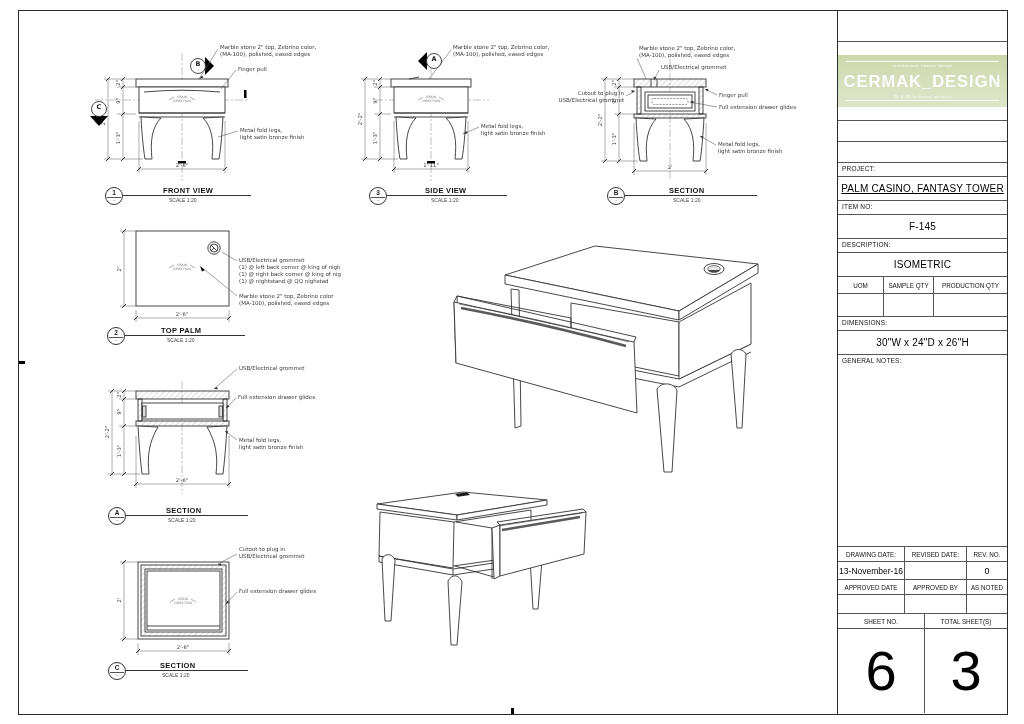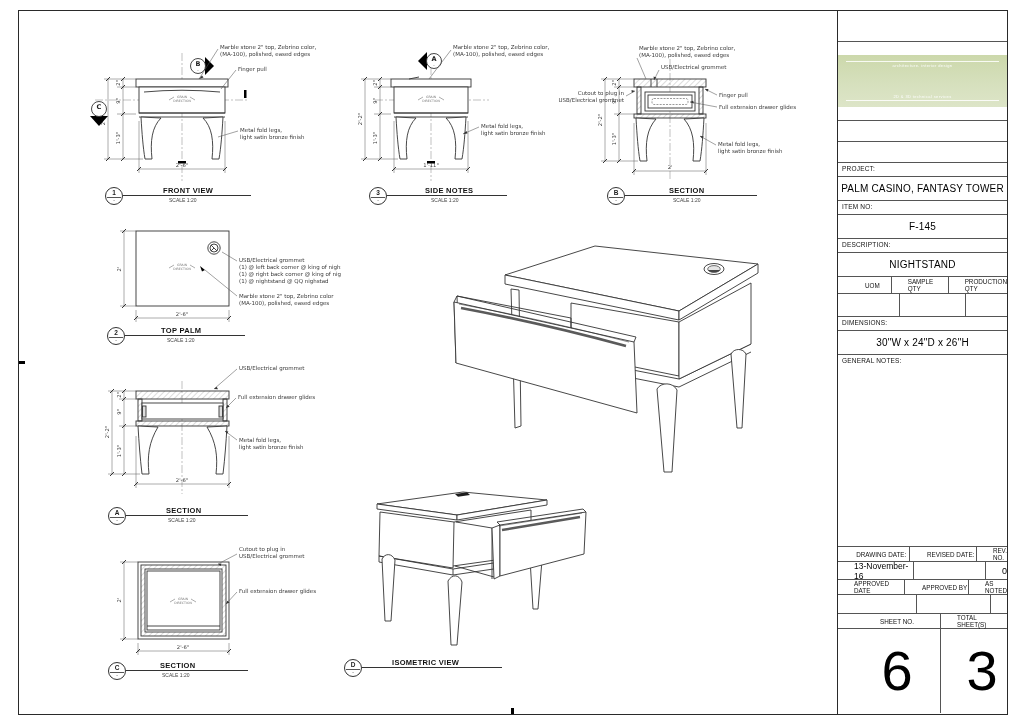--- a/index.html
+++ b/index.html
@@ -25,21 +25,21 @@
   .vlabel .bubble .bdot{position:absolute;top:9px;left:0;width:100%;text-align:center;font-size:5px;color:#555;}
   .vlabel .lline{position:absolute;top:10px;border-top:0.8px solid #333;}
   .vlabel .vtitle{position:absolute;top:1px;font-size:7.5px;font-weight:600;letter-spacing:.3px;color:#111;white-space:nowrap;}
   .vlabel .vscale{position:absolute;top:12px;font-size:5px;color:#444;white-space:nowrap;}
   
   .tb{position:absolute;left:818px;top:0;bottom:0;width:169px;border-left:1px solid #2a2a2a;background:#fff;}
   .tb .row{position:absolute;left:0;right:0;border-bottom:1px solid #555;box-sizing:border-box;}
   .tb .lab{font-size:6.5px;color:#111;padding:2px 0 0 4px;letter-spacing:.2px;}
   .tb .val{display:flex;align-items:center;justify-content:center;font-size:10px;color:#000;letter-spacing:.2px;}
   .tb .cols{display:flex;height:100%;}
-  .tb .cols>div{border-right:1px solid #555;box-sizing:border-box;display:flex;align-items:center;justify-content:center;text-align:left;margin-left:16px;}
+  .tb .cols>div{border-right:1px solid #555;box-sizing:border-box;display:flex;align-items:center;justify-content:center;text-align:left;}
   .tb .cols>div:last-child{border-right:none;}
   .hd{font-size:6.3px;color:#111;}
   .logo{position:absolute;left:0;right:0;top:31px;height:79px;border-bottom:1px solid #555;box-sizing:border-box;}
   .logo .green{position:absolute;left:0;right:0;top:13px;bottom:13px;background:linear-gradient(180deg,#ccd8ab 0%,#d6e0bd 55%,#dde5c8 100%);}
   .logo .rule{position:absolute;left:8px;right:8px;height:1px;background:rgba(255,255,255,.85);}
   .logo .tag{position:absolute;left:0;right:0;text-align:center;font-size:4px;color:rgba(255,255,255,.95);letter-spacing:.4px;}
   .logo .nm{position:absolute;left:0;right:0;top:17px;text-align:center;font-size:16.5px;color:rgba(255,255,255,.93);letter-spacing:1px;font-weight:600;}
   .bignum{display:flex;align-items:flex-start;justify-content:center;font-size:56px;color:#000;line-height:1.05;}
   .regtick{position:absolute;background:#000;}
 </style>
@@ -189,21 +189,21 @@
     <text class="ann" x="140" y="89">Metal fold legs,</text>
     <text class="ann" x="140" y="96">light satin bronze finish</text>
   </svg>
   <div class="vlabel" style="left:350px;top:174px;width:150px;">
     <div class="bubble">
         <div class="bl">3</div>
         <div class="bmid"></div>
         <div class="bdot">-</div>
       </div>
     <div class="lline" style="left:18px;width:120px;"></div>
-    <div class="vtitle" style="left:56px;">SIDE NOTES</div>
+    <div class="vtitle" style="left:56px;">SIDE VIEW</div>
     <div class="vscale" style="left:62px;">SCALE 1:20</div>
   </div>
 
   <svg class="abs" style="left:530px;top:28px;" width="272" height="150" viewBox="0 0 272 150">
     <defs>
       <pattern id="hatchB" width="4" height="4" patternUnits="userSpaceOnUse" patternTransform="rotate(45)">
         <line x1="0" y1="0" x2="0" y2="4" stroke="#888" stroke-width="0.6"></line>
       </pattern>
     </defs>
     <line class="cl" x1="121" y1="20" x2="121" y2="142"></line>
@@ -502,56 +502,48 @@
       <path d="M150,57 L233,44" stroke-width="0.6"></path>
       <path d="M153,61 L231,48" stroke="#5a5a5a" stroke-width="2.4" fill="none"></path>
     </g>
     <g class="ln">
       <path class="lnf" d="M28,35 L114,23 L198,31 L108,46 Z"></path>
       <path class="lnf" d="M28,35 L28,40 L108,51 L108,46 Z"></path>
       <path class="lnf" d="M108,46 L108,51 L198,36 L198,31 Z"></path>
     </g>
     <polygon points="106,25 118,23.2 121,26 109,27.8" fill="#1c1c1c"></polygon>
   </svg>
-  <div class="vlabel" style="left:325px;top:646px;width:170px;">
-    <div class="bubble">
-        <div class="bl">D</div>
-        <div class="bmid"></div>
-        <div class="bdot">-</div>
-      </div>
-    <div class="lline" style="left:18px;width:140px;"></div>
-    <div class="vtitle" style="left:48px;">ISOMETRIC VIEW</div>
-  </div>
 
   <div class="regtick" style="left:0;top:350px;width:6px;height:3px;"></div>
   <div class="regtick" style="left:492px;bottom:0;width:3px;height:6px;"></div>
 
   <div class="tb">
     <div class="row" style="top:0;height:31px;"></div>
 
     <div class="logo">
       <div class="green">
         <div class="rule" style="top:6px;"></div>
         <div class="tag" style="top:8px;">architecture. interior design</div>
+        <div class="nm">CERMAK_DESIGN</div>
         <div class="tag" style="bottom:8px;">2D &amp; 3D technical services</div>
         <div class="rule" style="bottom:6px;"></div>
       </div>
     </div>
 
     <div class="row" style="top:110px;height:21px;"></div>
     <div class="row" style="top:131px;height:21px;"></div>
 
     <div class="row lab" style="top:152px;height:14px;">PROJECT:</div>
-    <div class="row val" style="top:166px;height:24px;">PALM CASINO, FANTASY TOWER</div>
+    <div class="row val" style="top:166px;height:24px;text-decoration:underline;">PALM CASINO, FANTASY TOWER</div>
 
     <div class="row lab" style="top:190px;height:14px;">ITEM NO:</div>
     <div class="row val" style="top:204px;height:24px;">F-145</div>
 
     <div class="row lab" style="top:228px;height:14px;">DESCRIPTION:</div>
-    <div class="row val" style="top:242px;height:24px;">NIGHTSTAND</div>
+    <div class="row val" style="top:242px;height:24px;">ISOMETRIC</div>
 
     <div class="row" style="top:266px;height:17px;">
       <div class="cols">
         <div class="hd" style="width:46px;">UOM</div>
         <div class="hd" style="width:50px;">SAMPLE QTY</div>
         <div class="hd" style="flex:1;">PRODUCTION QTY</div>
       </div>
     </div>
     <div class="row" style="top:283px;height:23px;">
       <div class="cols">

